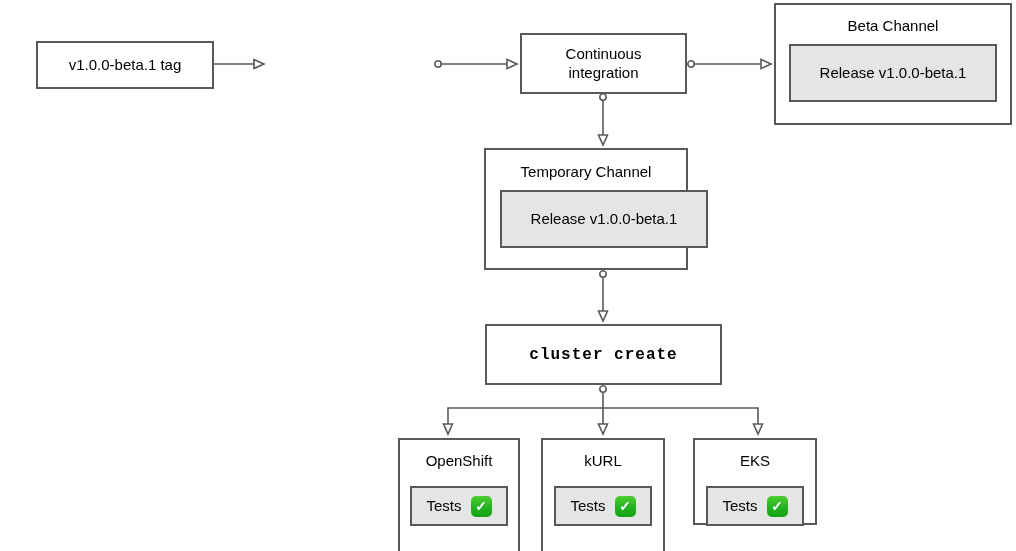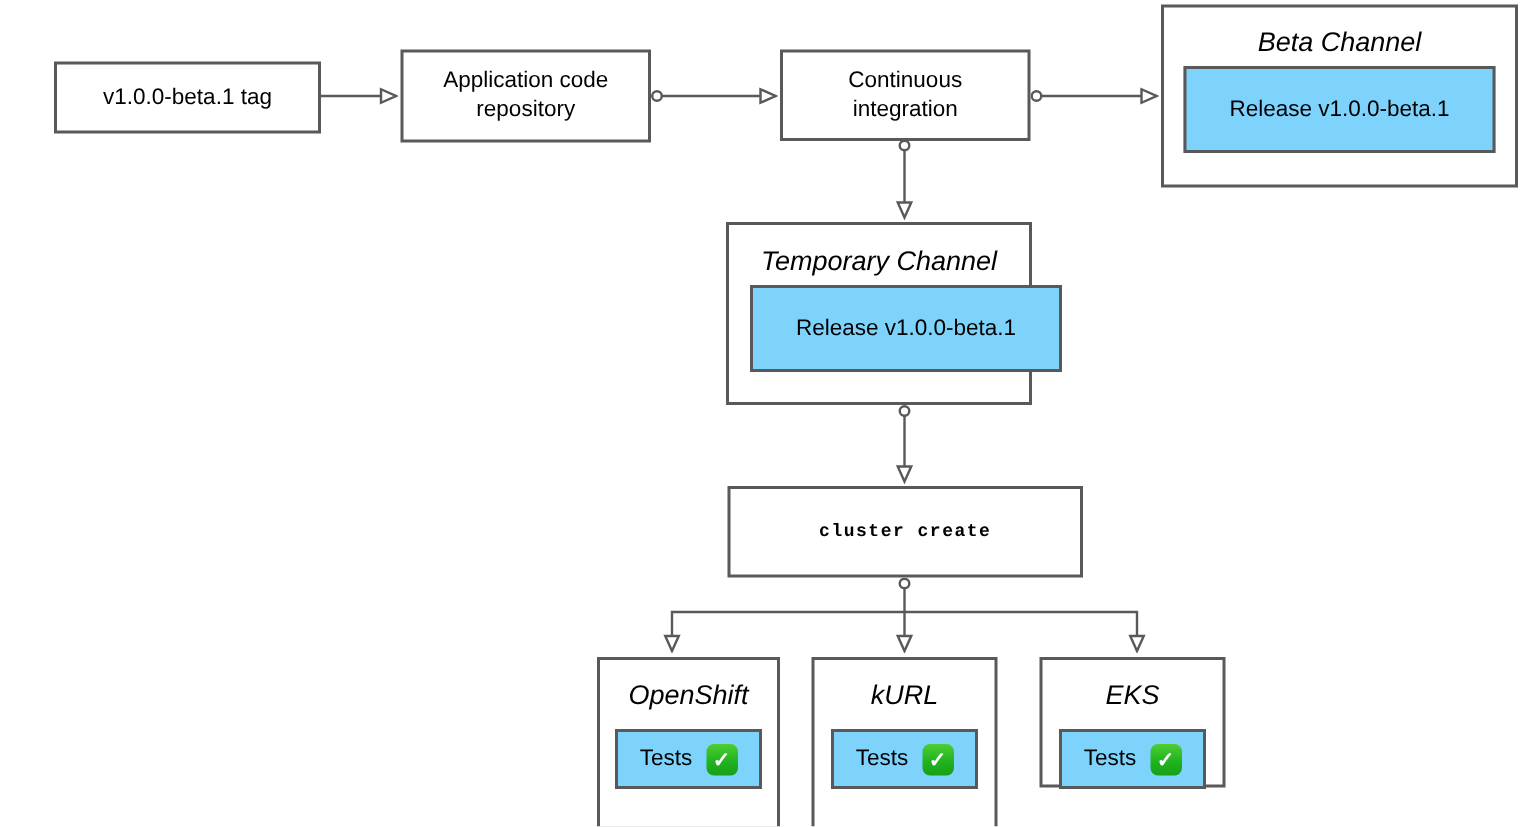--- a/index.html
+++ b/index.html
@@ -31,26 +31,25 @@
     line-height: 1.25;
   }
   .group {
     align-items: flex-start;
     justify-content: center;
   }
   .group-title {
     position: absolute;
     left: 0; right: 0;
     text-align: center;
-    font-size: 18px;
-    font-style: italic;
+    font-size: 15px;
   }
   .inner {
     position: absolute;
-    background: #7dd3fc;
+    background: #e5e5e5;
     border: 2px solid #595959;
     box-sizing: border-box;
     display: flex;
     align-items: center;
     justify-content: center;
     text-align: center;
     font-size: 15px;
   }
   
   #n-tag     { left: 4px;   top: 41px;  width: 178px; height: 48px; margin-left: 32px; }
@@ -63,21 +62,21 @@
   #n-beta .group-title { top: 12px; }
   #n-beta .inner { left: 13px; top: 39px; width: 208px; height: 58px; }
   #n-temp    { left: 484px; top: 148px; width: 204px; height: 122px; }
   #n-temp .group-title { top: 13px; }
   #n-temp .inner { left: 14px; top: 40px; width: 208px; height: 58px; }
   
   #n-cluster {
     left: 485px; top: 324px; width: 237px; height: 61px;
     font-family: "Liberation Mono", monospace;
     font-weight: bold;
-    font-size: 12px;
+    font-size: 16px;
     letter-spacing: 1px;
   }
   
   .cluster-box { }
   #n-openshift { left: 388px; top: 438px; width: 122px; height: 115px; margin-left: 10px; }
   #n-kurl      { left: 541px; top: 438px; width: 124px; height: 124px; }
   #n-eks       { left: 693px; top: 438px; width: 124px; height: 87px; }
   .cluster-box .group-title { top: 12px; }
   .cluster-box .inner {
     left: 50%; transform: translateX(-50%);
@@ -120,23 +119,20 @@
       <path d="M603,389 L603,434" marker-start="url(#mCirc)" marker-end="url(#mArrow)"></path>
       <path d="M603,408 L448,408 L448,434" marker-end="url(#mArrow)"></path>
       <path d="M603,408 L758,408 L758,434" marker-end="url(#mArrow)"></path>
     </g>
   </svg>
 
   <div class="box" id="n-tag">
     <span class="lbl">v1.0.0-beta.1 tag</span>
   </div>
 
-  <div class="box" id="n-repo">
-    <span class="lbl">Application code repository</span>
-  </div>
 
   <div class="box" id="n-ci">
     <span class="lbl">Continuous integration</span>
   </div>
 
   <div class="box group" id="n-beta">
     <span class="group-title">Beta Channel</span>
     <div class="inner">
       <span>Release v1.0.0-beta.1</span>
     </div>

